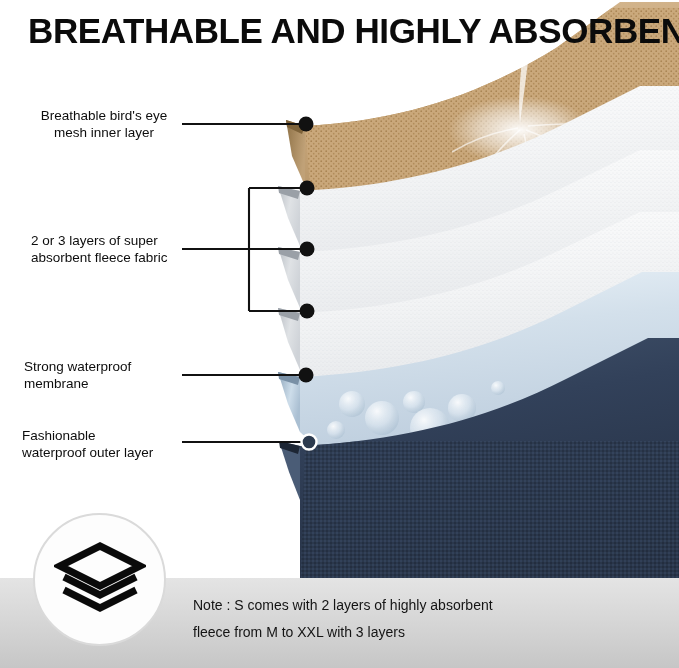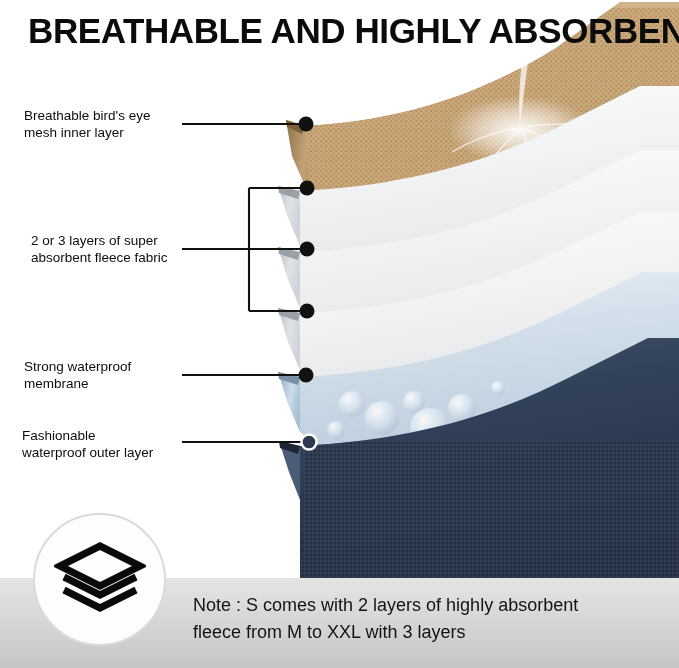--- a/index.html
+++ b/index.html
@@ -59,21 +59,21 @@
   
   .label {
     position: absolute;
     font-family: "Liberation Sans", sans-serif;
     font-size: 13.5px;
     line-height: 16.5px;
     color: #0d0d0d;
     z-index: 35;
     white-space: pre-line;
   }
-  .label-1 { left: 24px; top: 108px; width: 160px; }
+  .label-1 { left: 24px; top: 108px; width: 160px; text-align: center; }
   .label-2 { left: 22px; top: 233px; width: 165px; margin-left: 9px; }
   .label-3 { left: 24px; top: 359px; width: 160px; }
   .label-4 { left: 22px; top: 428px; width: 165px; }
 
   
   .note-band {
     position: absolute;
     left: 0;
     top: 578px;
     width: 679px;
@@ -84,21 +84,21 @@
                 #d2d2d2 62%,
                 #c6c6c6 100%);
     z-index: 20;
   }
   .note-text {
     position: absolute;
     left: 193px;
     top: 592px;
     width: 470px;
     font-family: "Liberation Sans", sans-serif;
-    font-size: 18px;
+    font-size: 14px;
     line-height: 27px;
     color: #141414;
     z-index: 50;
     white-space: pre-line;
   }
 
   
   .badge {
     position: absolute;
     left: 33px;

